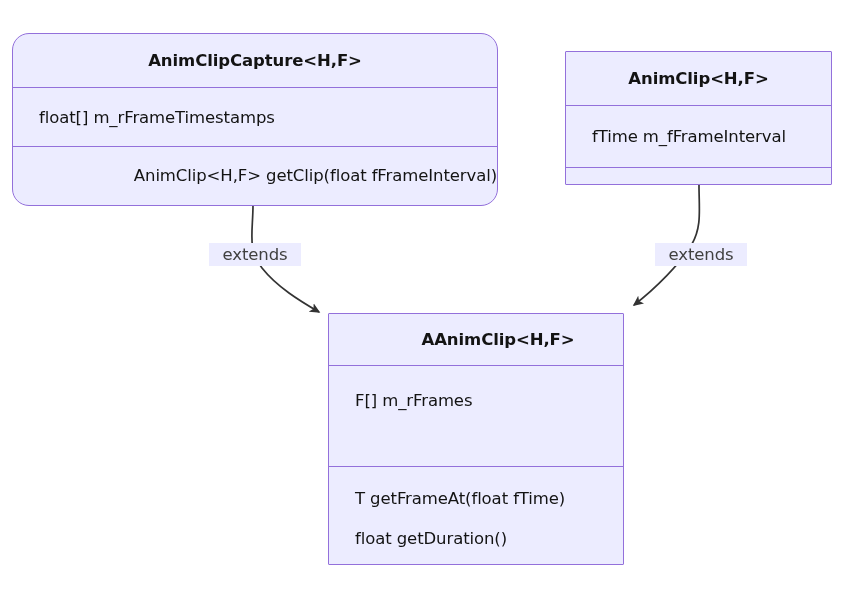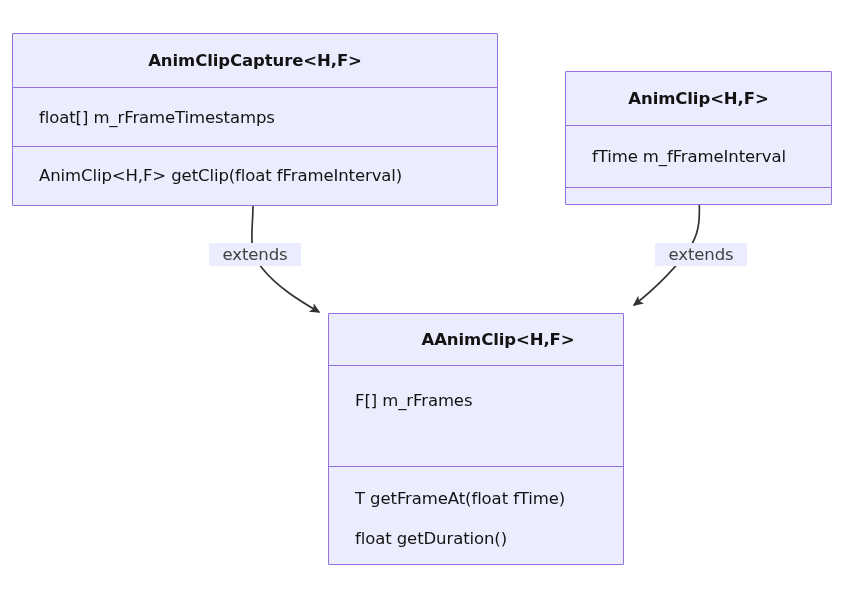--- a/index.html
+++ b/index.html
@@ -78,33 +78,33 @@
       <marker id="arrow-filled" markerWidth="11" markerHeight="11" refX="9" refY="5.5" orient="auto" markerUnits="userSpaceOnUse">
         <path d="M 0 0.6 L 10.5 5.5 L 0 10.4 L 2.6 5.5 Z" fill="#333333"></path>
       </marker>
     </defs>
 
     <path d="M 253,205 C 253,232 247,249 262,268 C 277,287 300,301 319,312" fill="none" stroke="#333333" stroke-width="1.7" marker-end="url(#arrow-filled)"></path>
 
     <path d="M 699,185 C 699,210 702,226 692,244 C 681,263 655,289 634,305" fill="none" stroke="#333333" stroke-width="1.7" marker-end="url(#arrow-filled)"></path>
   </svg>
 
-  <div class="uml-class" style="left:12px; top:33px; width:486px; height:173px;">
+  <div class="uml-class" style="left:12px; top:33px; width:486px; height:173px;border-radius:17px;">
     <div class="compartment" style="height:54px; line-height:54px;">
       <div class="class-title">AnimClipCapture&lt;H,F&gt;</div>
     </div>
     <div class="compartment" style="height:59px;">
       <div class="member" style="line-height:59px;">float[] m_rFrameTimestamps</div>
     </div>
-    <div class="compartment last" style="height:57px;">
+    <div class="compartment last" style="height:57px;text-align:right;">
       <div class="member" style="line-height:57px;">AnimClip&lt;H,F&gt; getClip(float fFrameInterval)</div>
     </div>
   </div>
 
-  <div class="uml-class" style="left:565px; top:51px; width:267px; height:134px;margin-top:20px;">
+  <div class="uml-class" style="left:565px; top:51px; width:267px; height:134px;">
     <div class="compartment" style="height:54px; line-height:54px;">
       <div class="class-title">AnimClip&lt;H,F&gt;</div>
     </div>
     <div class="compartment" style="height:62px;">
       <div class="member" style="line-height:62px;">fTime m_fFrameInterval</div>
     </div>
     <div class="compartment last" style="height:15px;"></div>
   </div>
 
   <div class="uml-class" style="left:328px; top:313px; width:296px; height:252px;">

